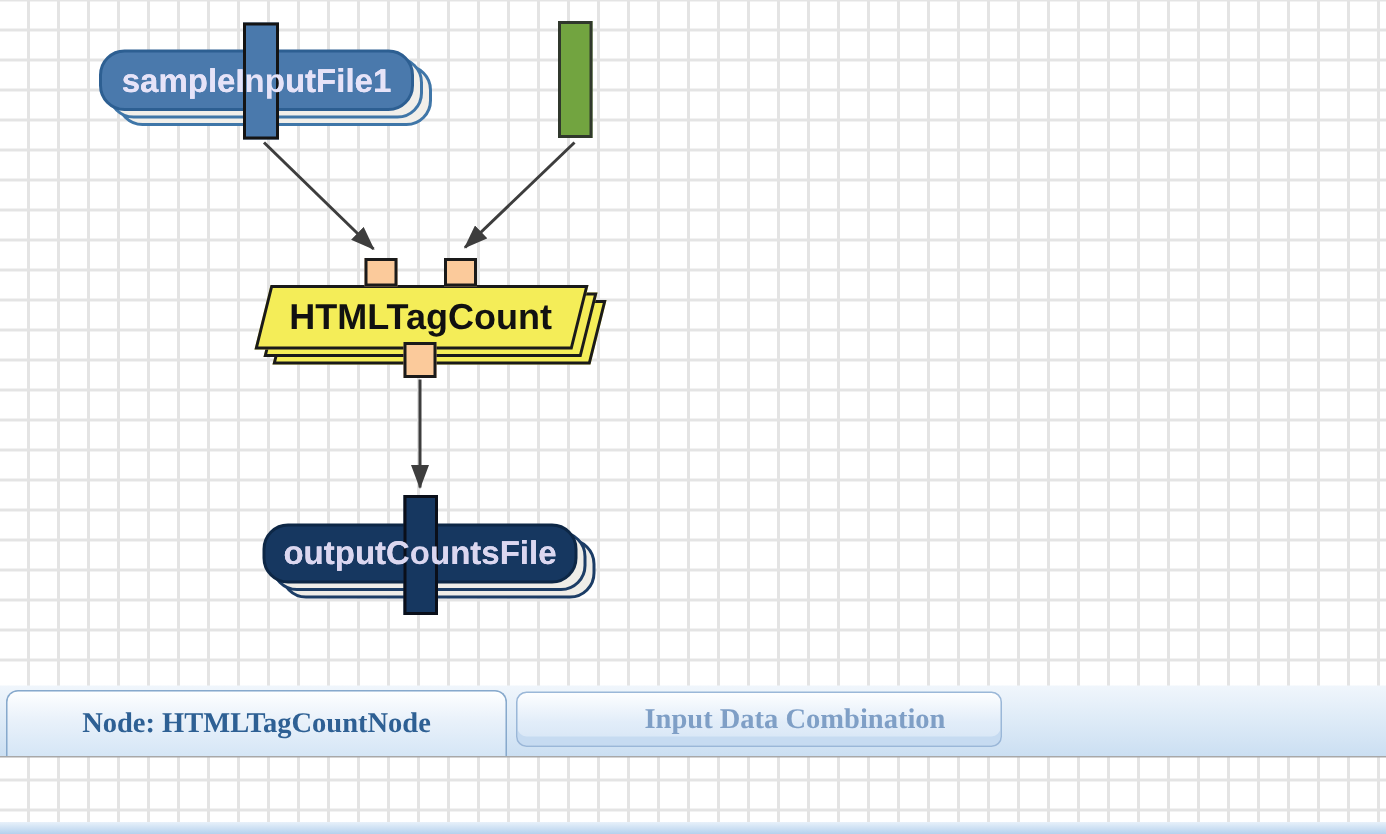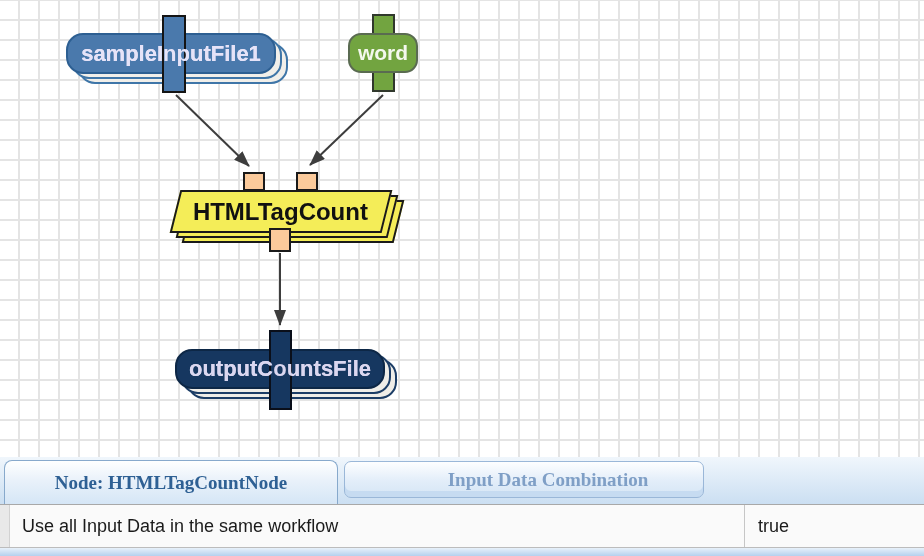--- a/index.html
+++ b/index.html
@@ -42,21 +42,21 @@
 
   .arrows{position:absolute;left:0;top:0;z-index:2;}
 
   
   .tabstrip{position:absolute;left:0;top:457px;width:924px;height:47px;
     background:linear-gradient(#f0f6fc,#cbdff2);border-bottom:1px solid #a8a8a8;z-index:10;font-family:Liberation Serif, serif;}
   .tab{position:absolute;box-sizing:border-box;display:flex;align-items:center;justify-content:center;
     font-weight:700;font-size:19px;}
   .tab.active{left:4px;top:3px;width:334px;height:44px;border:1px solid #87a9cc;border-bottom:none;
     border-radius:8px 8px 0 0;background:linear-gradient(#feffff,#e9f1fa 45%,#d5e6f6);color:#2e6094;z-index:12;}
-  .tab.inactive{left:344px;top:4px;width:360px;height:37px;border:1px solid #9ab7d8;border-radius:7px;
+  .tab.inactive{left:344px;top:4px;width:324px;height:37px;border:1px solid #9ab7d8;border-radius:7px;
     background:linear-gradient(#fdfeff,#e2edf9 55%,#d5e5f5);box-shadow:inset 0 -6px 0 #c6dbf1;
     color:#7f9fc6;z-index:11;padding-left:48px;}
   .paramrow{position:absolute;left:0;top:505px;width:924px;height:42px;background:#fafafa;
     border-bottom:1px solid #bcbcbc;z-index:10;}
   .rowheader{position:absolute;left:0;top:0;width:9px;height:100%;background:#e9e9e9;border-right:1px solid #d2d2d2;}
   .paramlabel{position:absolute;left:22px;top:0;height:100%;display:flex;align-items:center;
     font-size:18px;color:#1b1b1b;}
   .paramvalue{position:absolute;left:744px;right:0;top:0;height:100%;border-left:1px solid #c6c6c6;
     display:flex;align-items:center;padding-left:13px;font-size:18px;color:#1b1b1b;}
   .bottomstrip{position:absolute;left:0;top:548px;width:924px;height:8px;
@@ -83,23 +83,20 @@
     <div class="abs stack-light" style="left:72px;top:38px;width:210px;height:41px;"></div>
     <div class="abs node-body n-input" style="left:66px;top:33px;width:210px;height:41px;">
       <span class="node-label">sampleInputFile1</span>
     </div>
     <div class="abs tab-blue" style="left:162px;top:15px;width:24px;height:78px;"></div>
     <div class="abs node-body" style="left:66px;top:33px;width:210px;height:41px;z-index:6;background:transparent;pointer-events:none;">
       <span class="node-label" style="color:#e6e3f8;font-size:22px;">sampleInputFile1</span>
     </div>
 
     <div class="abs tab-green" style="left:372px;top:14px;width:23px;height:78px;"></div>
-    <div class="abs node-body n-word" style="left:348px;top:33px;width:70px;height:40px;z-index:6;">
-      <span class="node-label">word</span>
-    </div>
 
     <div class="abs para stack-yellow" style="left:187px;top:200px;width:212px;height:43px;"></div>
     <div class="abs para stack-yellow" style="left:181px;top:195px;width:212px;height:43px;"></div>
     <div class="abs para para-main" style="left:175px;top:190px;width:212px;height:43px;">
       <span class="node-label">HTMLTagCount</span>
     </div>
     <div class="abs port" style="left:243px;top:172px;width:22px;height:19px;"></div>
     <div class="abs port" style="left:296px;top:172px;width:22px;height:19px;"></div>
     <div class="abs port" style="left:269px;top:228px;width:22px;height:24px;"></div>
 
@@ -116,20 +113,15 @@
 
   <div class="tabstrip">
     <div class="tab active">
       <span>Node: HTMLTagCountNode</span>
     </div>
     <div class="tab inactive">
       <span>Input Data Combination</span>
     </div>
   </div>
 
-  <div class="paramrow">
-    <div class="rowheader"></div>
-    <div class="paramlabel">Use all Input Data in the same workflow</div>
-    <div class="paramvalue">true</div>
-  </div>
 
   <div class="bottomstrip"></div>
 </div>
 
 </body></html>

